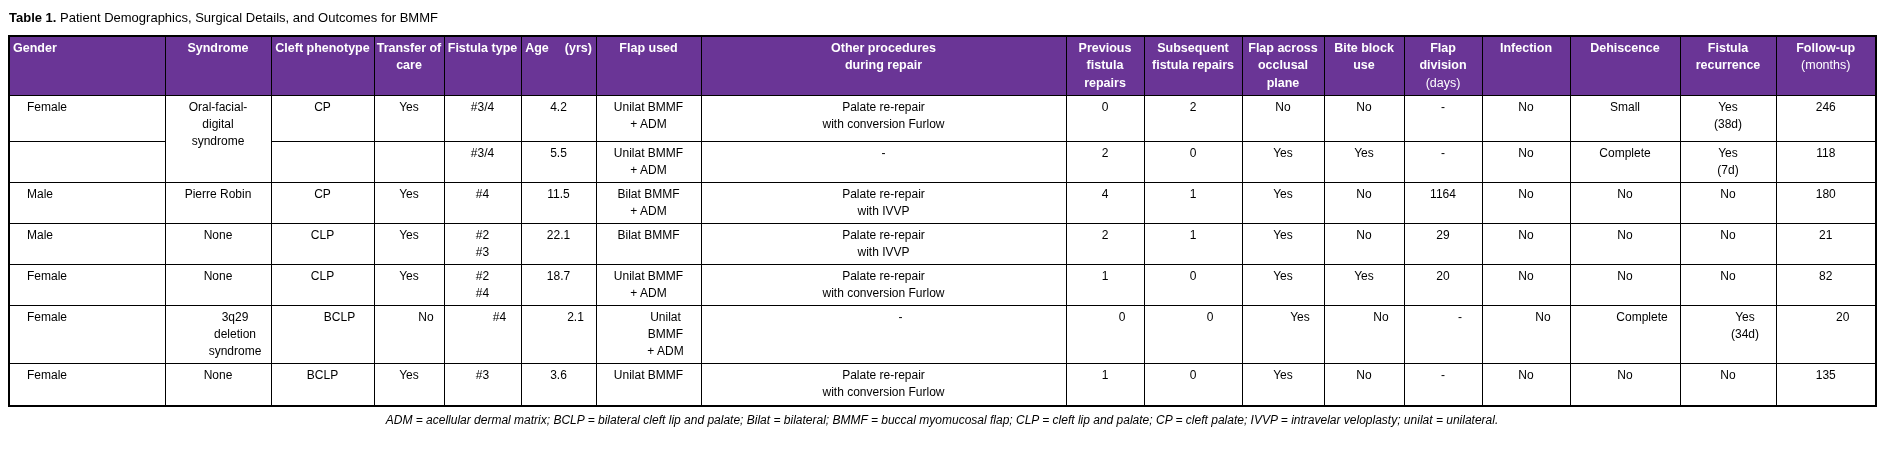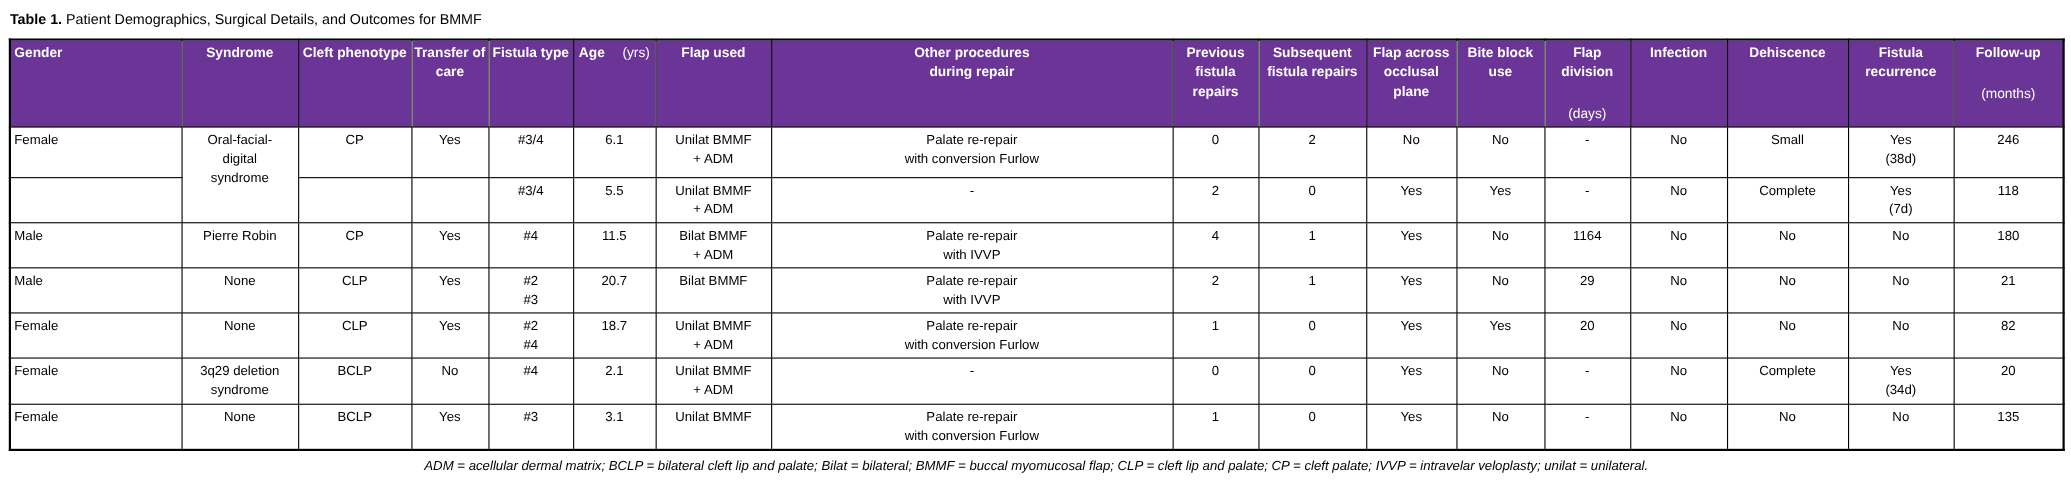--- a/index.html
+++ b/index.html
@@ -42,29 +42,29 @@
     height: 52px;
     line-height: 1.4;
   }
   table.demo th.left { text-align: left; padding-left: 3px; }
   table.demo td {
     font-size: 12px;
     text-align: center;
     padding: 3px 2px;
     line-height: 1.42;
   }
-  table.demo td.left { text-align: left; padding-left: 3px; }
-  .hn-inline { font-weight: normal; margin-left: 16px; }
-  .hn-block  { font-weight: normal; display: block; margin-top: 20px; }
+  table.demo td.left { text-align: left; padding-left: 17px; }
+  .hn-inline { font-weight: bold; margin-left: 16px; }
+  .hn-block  { font-weight: normal; display: block; }
   tbody tr:nth-of-type(1) td { height: 46px; }
   tbody tr:nth-of-type(2) td { height: 38px; }
   tbody tr:nth-of-type(3) td { height: 38px; }
   tbody tr:nth-of-type(4) td { height: 38px; }
   tbody tr:nth-of-type(5) td { height: 38px; }
-  tbody tr:nth-of-type(6) td { height: 42px; }
+  tbody tr:nth-of-type(6) td { height: 42px; padding-left: 36px; }
   tbody tr:nth-of-type(7) td { height: 38px; }
   .footnote {
     font-size: 12px;
     font-style: italic;
     margin: 6px 0 0 1px;
     color: #000;
     text-align: center;
   }
 </style>
 </head>
@@ -127,21 +127,21 @@
     </thead>
     <tbody>
       <tr>
         <td class="left">Female</td>
         <td rowspan="2">Oral-facial-
 digital
 syndrome</td>
         <td>CP</td>
         <td>Yes</td>
         <td>#3/4</td>
-        <td>6.1</td>
+        <td>4.2</td>
         <td>Unilat BMMF
 + ADM</td>
         <td>Palate re-repair
 with conversion Furlow</td>
         <td>0</td>
         <td>2</td>
         <td>No</td>
         <td>No</td>
         <td>-</td>
         <td>No</td>
@@ -191,21 +191,21 @@
         <td>No</td>
         <td>180</td>
       </tr>
       <tr>
         <td class="left">Male</td>
         <td>None</td>
         <td>CLP</td>
         <td>Yes</td>
         <td>#2
 #3</td>
-        <td>20.7</td>
+        <td>22.1</td>
         <td>Bilat BMMF</td>
         <td>Palate re-repair
 with IVVP</td>
         <td>2</td>
         <td>1</td>
         <td>Yes</td>
         <td>No</td>
         <td>29</td>
         <td>No</td>
         <td>No</td>
@@ -255,21 +255,21 @@
         <td>Yes
 (34d)</td>
         <td>20</td>
       </tr>
       <tr>
         <td class="left">Female</td>
         <td>None</td>
         <td>BCLP</td>
         <td>Yes</td>
         <td>#3</td>
-        <td>3.1</td>
+        <td>3.6</td>
         <td>Unilat BMMF</td>
         <td>Palate re-repair
 with conversion Furlow</td>
         <td>1</td>
         <td>0</td>
         <td>Yes</td>
         <td>No</td>
         <td>-</td>
         <td>No</td>
         <td>No</td>

